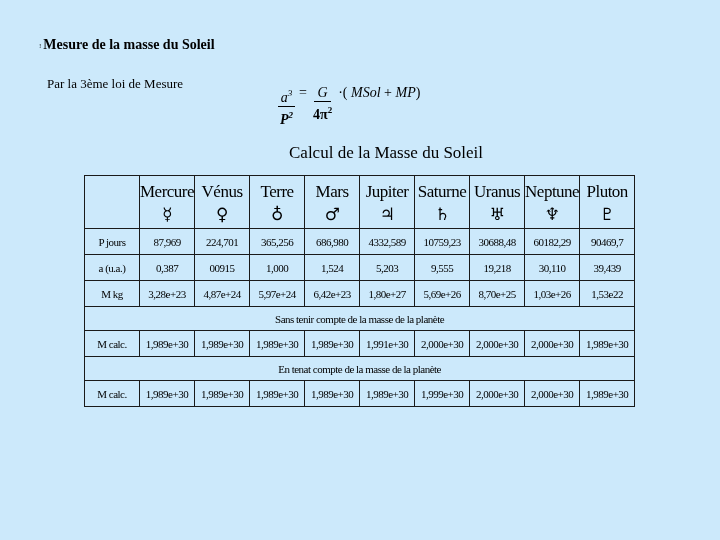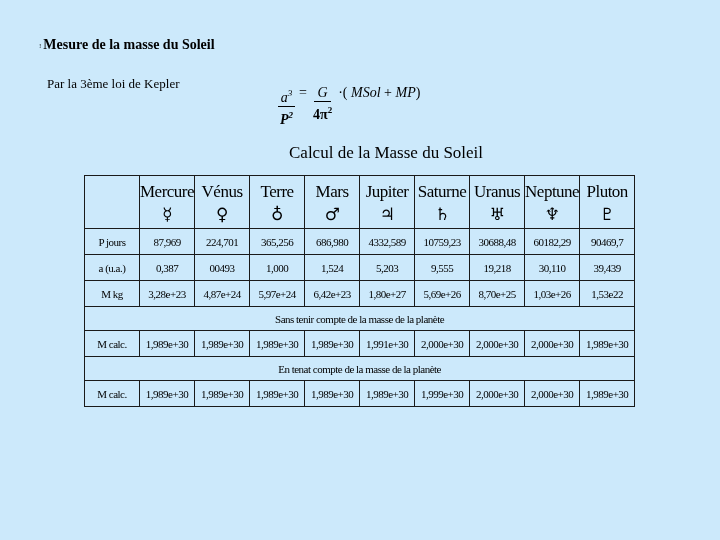--- a/index.html
+++ b/index.html
@@ -53,21 +53,21 @@
   table.data tr.head td { height:46px; vertical-align:top; padding-top:6px; }
   table.data .planet-name { display:block; font-size:17px; }
   table.data .planet-symbol { display:block; font-size:17px; line-height:20px; margin-top:2px; font-family:"DejaVu Sans", sans-serif; }
   table.data td.span { text-align:center; height:23px; font-size:11px;margin-left:31px; }
 </style>
 </head>
 <body>
 
 <div class="title"><span class="bullet">!</span><span>Mesure de la masse du Soleil</span></div>
 
-<div class="subtitle">Par la 3ème loi de Kepler</div>
+<div class="subtitle">Par la 3ème loi de Mesure</div>
 
 <div class="formula">
   <span class="frac">
     <span class="num"><span>a</span><sup>3</sup></span>
     <span class="den"><span>P</span><sup>2</sup></span>
   </span>
   <span class="normal">=</span>
   <span class="frac">
     <span class="num"><span>G</span></span>
     <span class="den normal"><span>4π</span><sup>2</sup></span>
@@ -127,21 +127,21 @@
     <td>686,980</td>
     <td>4332,589</td>
     <td>10759,23</td>
     <td>30688,48</td>
     <td>60182,29</td>
     <td>90469,7</td>
   </tr>
   <tr>
     <td class="rowhead">a (u.a.)</td>
     <td>0,387</td>
-    <td>00493</td>
+    <td>00915</td>
     <td>1,000</td>
     <td>1,524</td>
     <td>5,203</td>
     <td>9,555</td>
     <td>19,218</td>
     <td>30,110</td>
     <td>39,439</td>
   </tr>
   <tr>
     <td class="rowhead">M kg</td>

